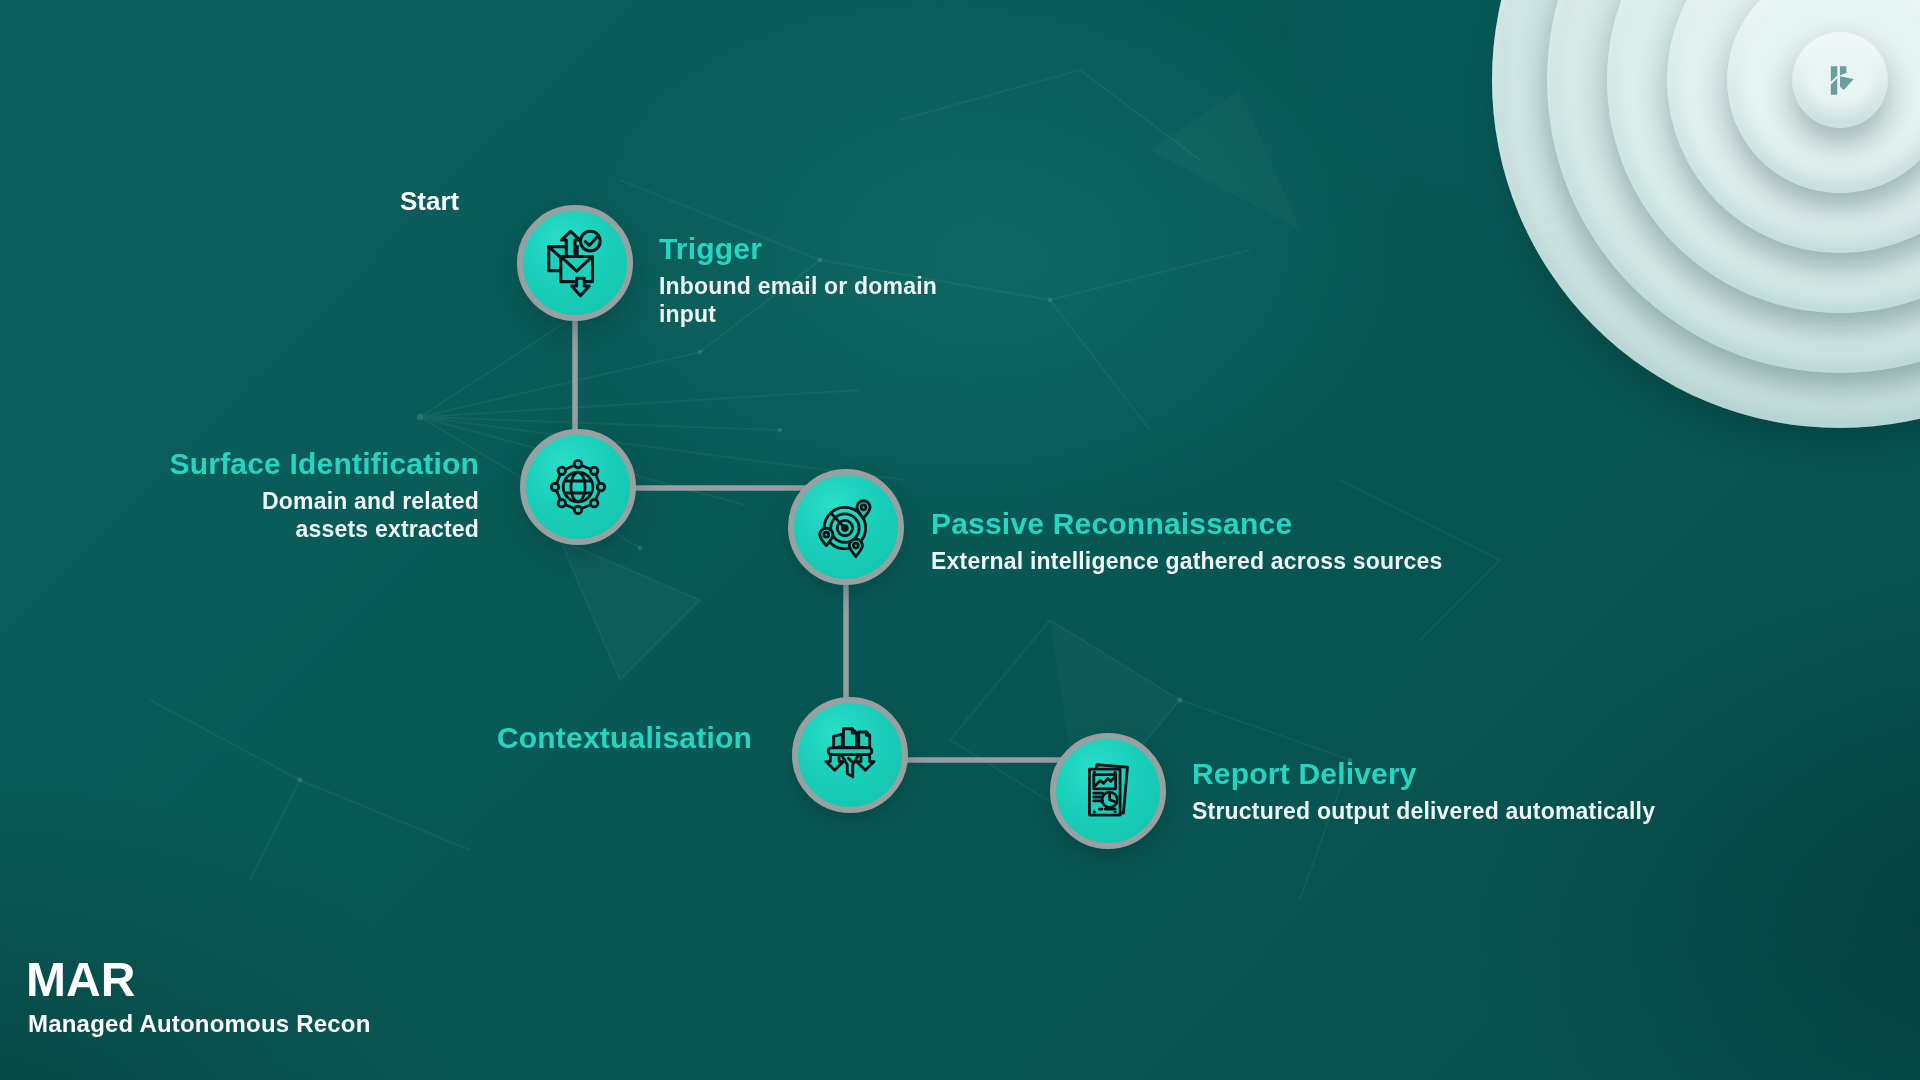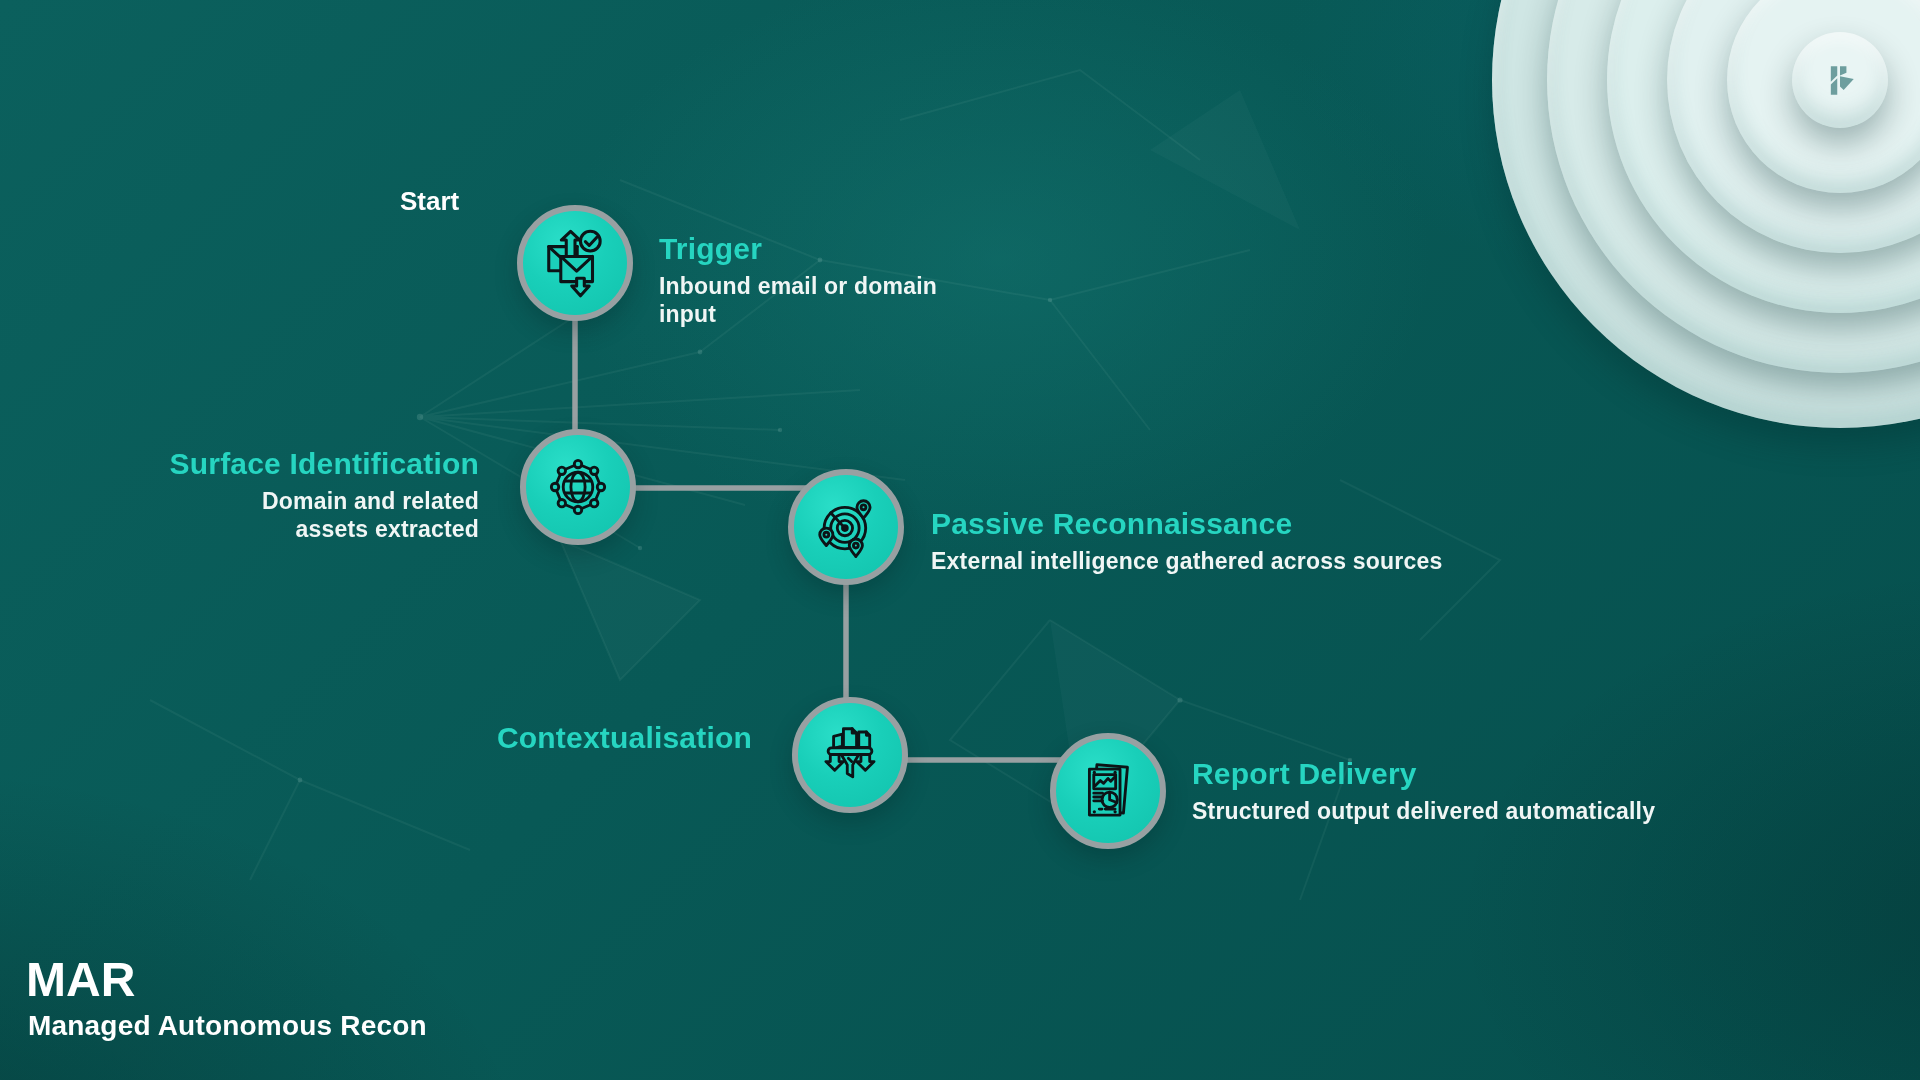--- a/index.html
+++ b/index.html
@@ -35,21 +35,21 @@
 
   .step-text{position:absolute;z-index:4;}
   .step-text h2{margin:0;font-size:30px;font-weight:bold;color:#26d5c1;line-height:1.05;letter-spacing:0.2px;}
   .step-text p{margin:7px 0 0 0;font-size:23px;font-weight:bold;color:#f0f6f5;line-height:1.23;letter-spacing:0.2px;}
   .align-right{text-align:right;}
 
   .start-label{position:absolute;z-index:4;font-size:26px;font-weight:bold;color:#ffffff;}
 
   .brand{position:absolute;left:26px;top:956px;z-index:4;color:#ffffff;}
   .brand .acronym{font-size:48px;font-weight:bold;line-height:1.0;letter-spacing:0px;margin:0;}
-  .brand .full{font-size:28px;font-weight:bold;line-height:1.0;margin:8px 0 0 2px;letter-spacing:0.2px;}
+  .brand .full{font-size:24px;font-weight:bold;line-height:1.0;margin:8px 0 0 2px;letter-spacing:0.2px;}
 </style>
 </head>
 <body>
 
 <div class="stage">
 
   <svg class="plexus" width="1920" height="1080" viewBox="0 0 1920 1080">
     <g stroke="rgba(198,232,228,0.06)" stroke-width="2" fill="none">
       <path d="M420 417 L700 352 M420 417 L780 430 M420 417 L745 505 M420 417 L640 548 M420 417 L600 300 M420 417 L860 390 M420 417 L905 480"></path>
       <path d="M620 180 L820 260 L700 352 M820 260 L1050 300 L1250 250 M1050 300 L1150 430"></path>

